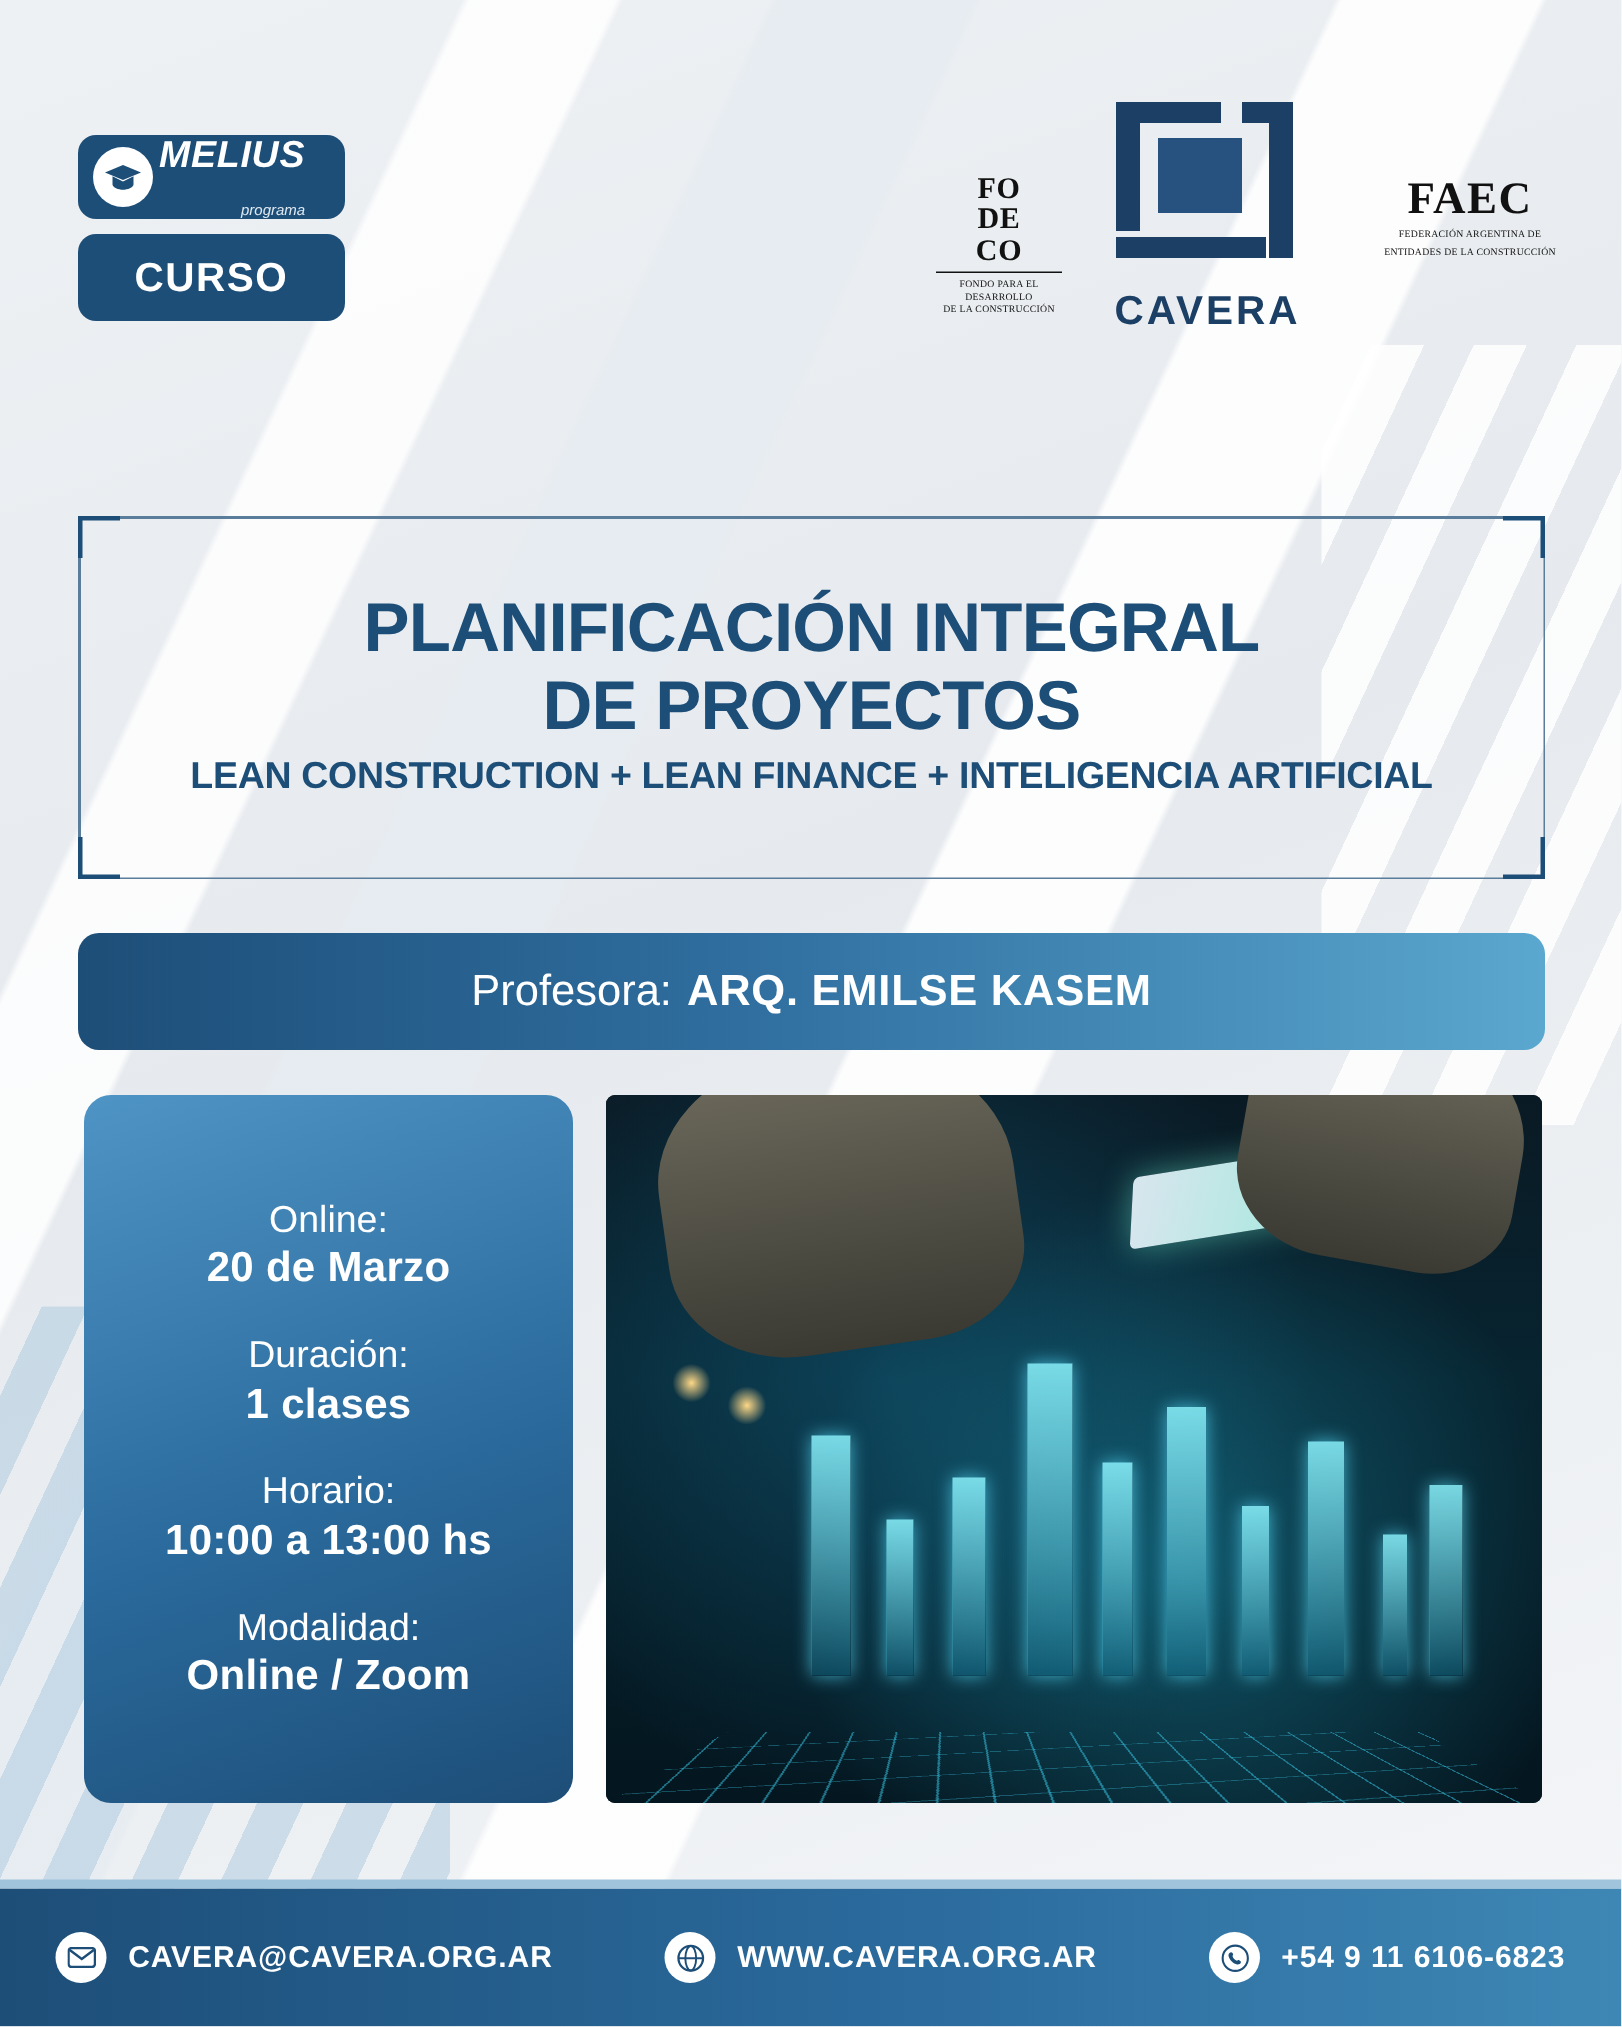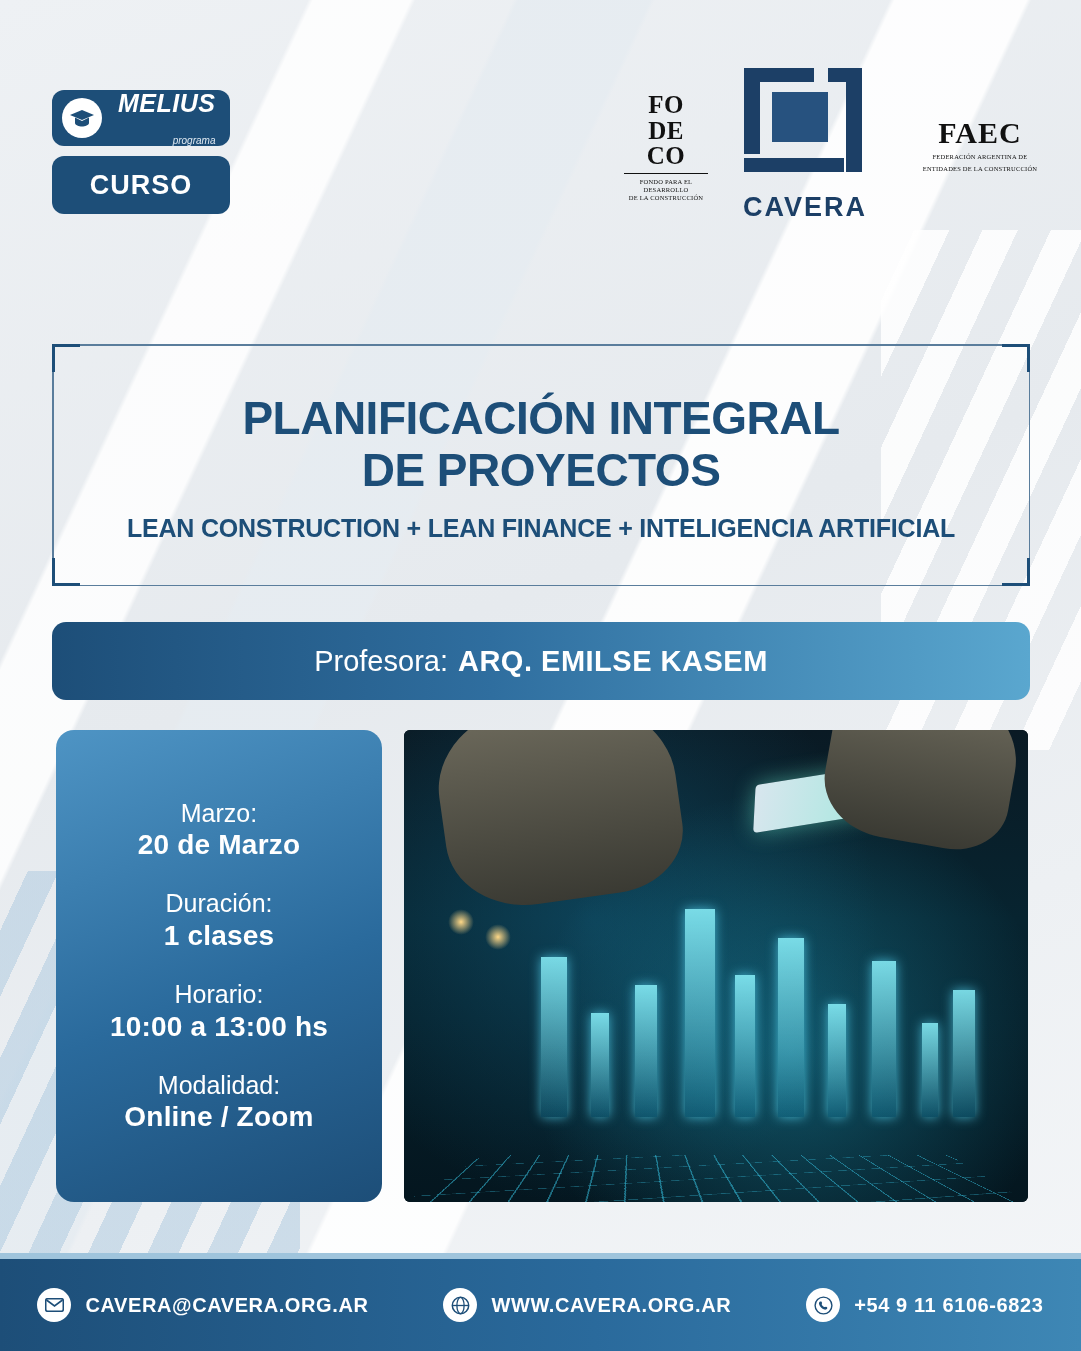--- a/index.html
+++ b/index.html
@@ -41,21 +41,21 @@
         rgba(255,255,255,0.85) 30px, rgba(255,255,255,0.85) 62px);
   }
 
   
   .header { position: absolute; top: 0; left: 0; right: 0; height: 240px; }
 
   .melius-badge {
     position: absolute; left: 52px; top: 90px;
     width: 178px; height: 56px;
     background: #1d4e78; border-radius: 12px;
-    display: flex; align-items: center; gap: 16px; padding-left: 10px;
+    display: flex; align-items: center; gap: 4px; padding-left: 10px;
   }
   .melius-cap {
     width: 40px; height: 40px; border-radius: 50%;
     background: #ffffff; display: flex; align-items: center; justify-content: center;
   }
   .melius-text { display: flex; flex-direction: column; line-height: 1; }
   .melius-name {
     color: #fff; font-weight: bold; font-style: italic;
     font-size: 25px; letter-spacing: 0.5px;
   }
@@ -70,21 +70,21 @@
     display: flex; align-items: center; justify-content: center;
   }
   .curso-badge span {
     color: #fff; font-weight: bold; font-size: 27px; letter-spacing: 1px;
   }
 
   .fodeco {
     position: absolute; left: 618px; top: 92px;
     width: 96px; text-align: center; color: #111;
   }
-  .fodeco .lines { font-family: "Liberation Serif", serif; font-weight: bold; font-size: 25px; line-height: 1.02; letter-spacing: 0.5px;}
+  .fodeco .lines { font-family: "Liberation Serif", serif; font-weight: bold; font-size: 20px; line-height: 1.02; letter-spacing: 0.5px; margin-top: 24px;}
   .fodeco .rule { border-top: 1.5px solid #111; margin: 4px 6px 4px; }
   .fodeco .cap { font-family: "Liberation Serif", serif; font-size: 6.5px; line-height: 1.3; letter-spacing: 0.2px; }
 
   .cavera { position: absolute; left: 742px; top: 62px; width: 126px; }
   .cavera-mark { position: relative; width: 122px; height: 128px; }
   .cavera-name {
     margin-top: 2px; text-align: center; color: #1c3f66;
     font-weight: bold; font-size: 27px; letter-spacing: 2px;
   }
 
@@ -106,21 +106,21 @@
   .line-left { left: 0; top: 28px; bottom: 28px; width: 1.5px; background: #5a7d9c; position: absolute;}
   .line-right { right: 0; top: 28px; bottom: 28px; width: 1.5px; background: #5a7d9c; position: absolute;}
 
   .title-main {
     position: absolute; left: 0; right: 0; top: 48px;
     text-align: center; color: #1d4e78;
     font-weight: bold; font-size: 46px; line-height: 1.14;
     letter-spacing: -0.5px;
   }
   .title-sub {
-    position: absolute; left: 0; right: 0; top: 170px;
+    position: absolute; left: 0; right: 0; top: 159px;
     text-align: center; color: #1d4e78;
     font-weight: bold; font-size: 25px; letter-spacing: -0.2px;
   }
 
   
   .prof-bar {
     position: absolute; left: 52px; top: 622px; width: 978px; height: 78px;
     border-radius: 14px;
     background: linear-gradient(90deg, #1d4e78 0%, #2f6e9f 45%, #5aa7cf 100%);
     display: flex; align-items: center; justify-content: center; gap: 10px;
@@ -288,21 +288,21 @@
     <div class="title-sub">LEAN CONSTRUCTION + LEAN FINANCE + INTELIGENCIA ARTIFICIAL</div>
   </div>
 
   <div class="prof-bar">
     <span class="prof-label">Profesora:</span>
     <span class="prof-name">ARQ. EMILSE KASEM</span>
   </div>
 
   <div class="info-card">
     <div class="info-item">
-      <div class="k">Marzo:</div>
+      <div class="k">Online:</div>
       <div class="v">20 de Marzo</div>
     </div>
     <div class="info-item">
       <div class="k">Duración:</div>
       <div class="v">1 clases</div>
     </div>
     <div class="info-item">
       <div class="k">Horario:</div>
       <div class="v">10:00 a 13:00 hs</div>
     </div>

